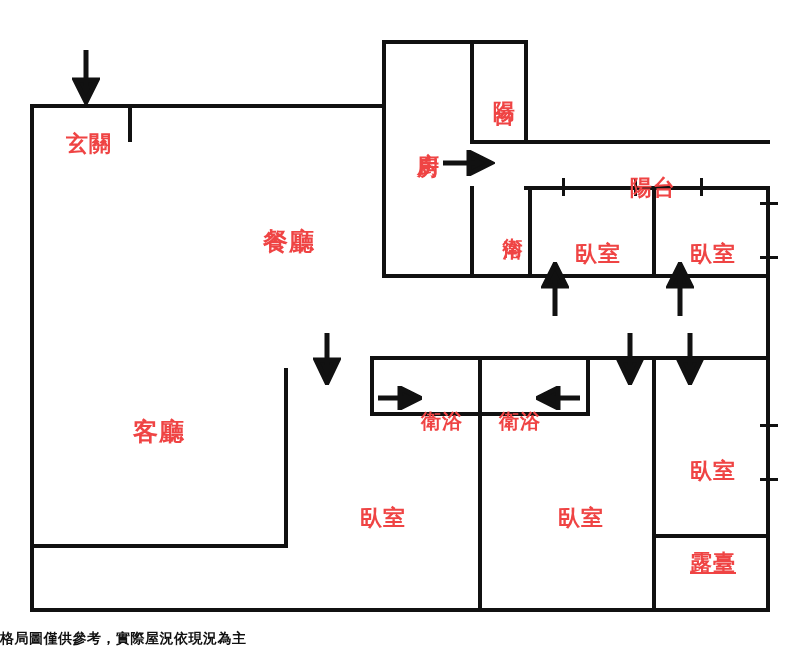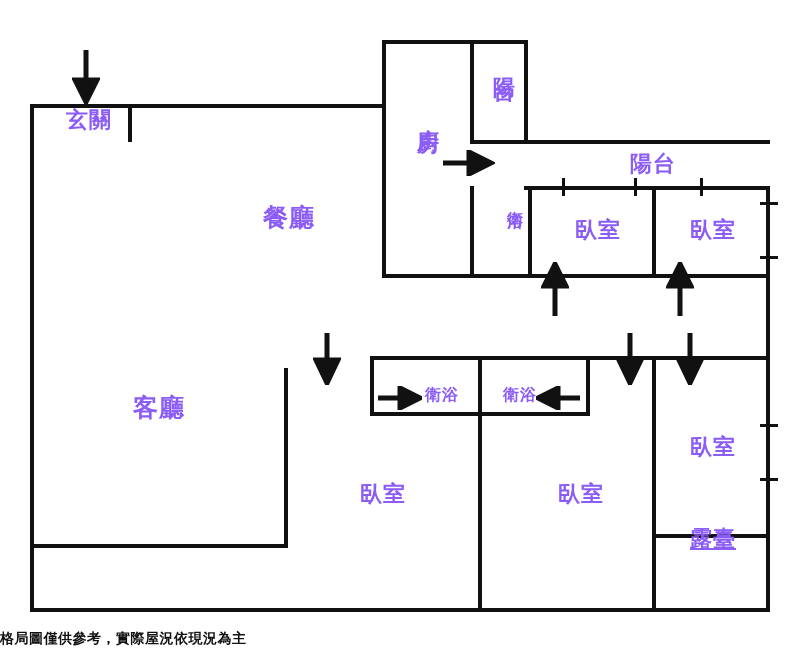--- a/index.html
+++ b/index.html
@@ -16,35 +16,36 @@
     height: 672px;
     background: #ffffff;
     overflow: hidden;
   }
   .wall {
     position: absolute;
     background: #111111;
   }
   .lbl {
     position: absolute;
-    color: #8b5cf6;
+    color: #ef4444;
     font-weight: bold;
     line-height: 1.05;
     text-align: center;
     white-space: pre-line;
     letter-spacing: 1px;
+    margin-top: 24px;
   }
   .lbl.vert {
     writing-mode: vertical-rl;
     text-orientation: upright;
     letter-spacing: 2px;
   }
   .big   { font-size: 25px; }
   .mid   { font-size: 22px; }
-  .small { font-size: 16px; }
+  .small { font-size: 20px; }
   .arrow {
     position: absolute;
   }
   .arrow svg { display: block; }
   .caption {
     position: absolute;
     left: 0;
     width: 800px;
     font-size: 14px;
     font-weight: bold;

